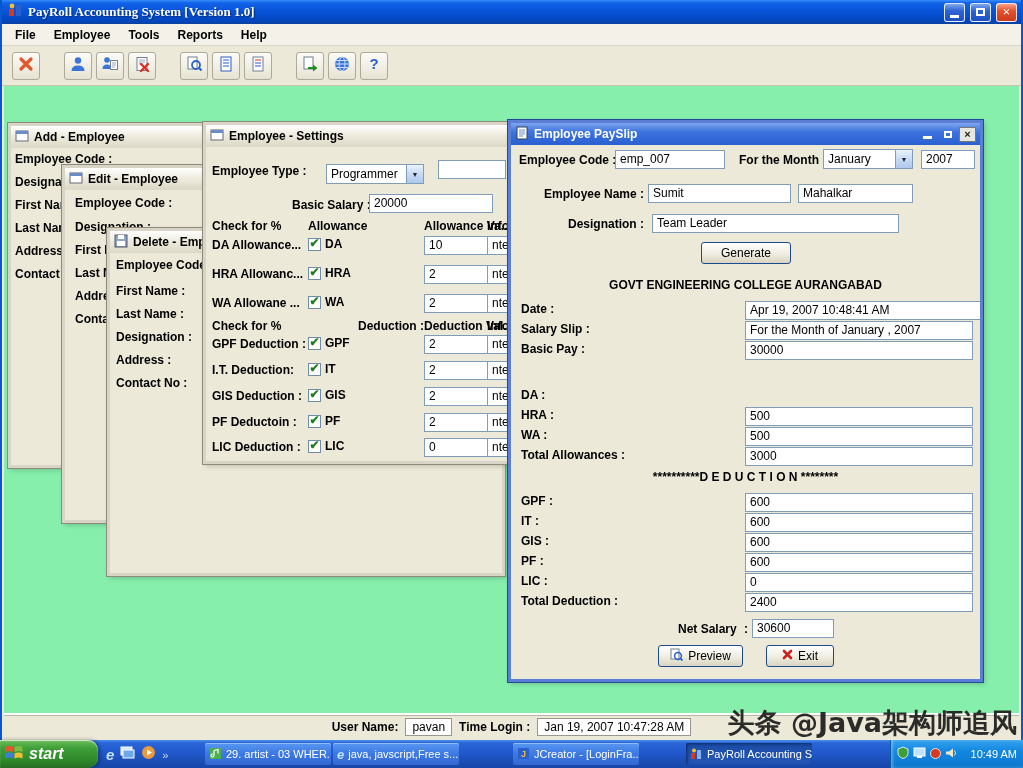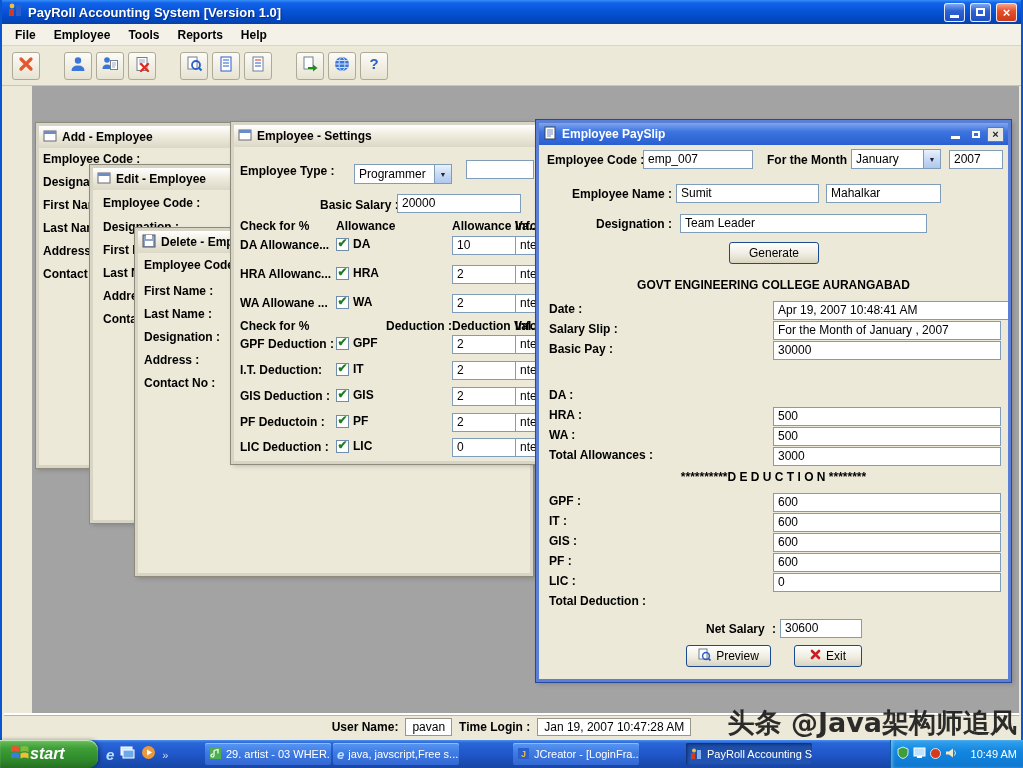--- a/index.html
+++ b/index.html
@@ -4,42 +4,42 @@
 <style>
   * { box-sizing: border-box; margin:0; padding:0; }
   body { margin:0; background:#000; }
   #screen { position:relative; width:1023px; height:768px; overflow:hidden;
             font-family:"Liberation Sans", sans-serif; background:#ECE9D8; }
 
   
   .app { position:absolute; left:0; top:0; width:1023px; height:740px;
          background:#ECE9D8; border-left:2px solid #0A56D0; border-right:2px solid #0A56D0; }
   .app-titlebar { height:24px; display:flex; align-items:center; gap:5px; padding:0 4px 0 5px;
-    background:linear-gradient(180deg,#388EF8 0%,#1263E8 12%,#0754D9 45%,#0346BE 85%,#0B419F 100%); }
+    background:linear-gradient(180deg,#388EF8 0%,#1263E8 12%,#0754D9 45%,#0346BE 85%,#0B419F 100%);font-family:Liberation Serif, serif; }
   .app-title { flex:1; color:#fff; font-weight:bold; font-size:13px; white-space:nowrap; overflow:hidden;
                text-shadow:1px 1px 1px rgba(0,20,80,.6); }
   .winbtn { width:21px; height:19px; border-radius:3px; border:1px solid rgba(255,255,255,.85);
             display:flex; align-items:center; justify-content:center; color:#fff; font-size:13px; font-weight:bold; }
   .winbtn.min, .winbtn.max { background:linear-gradient(180deg,#7FA8F0,#2E63D4 40%,#1E4FC0); }
   .winbtn.close { background:linear-gradient(180deg,#F8A38A,#E8502B 40%,#C93C1C); }
   .glyph-min { display:inline-block; width:9px; height:3px; background:#fff; margin-top:8px; }
   .glyph-max { display:inline-block; width:9px; height:8px; border:2px solid #fff; }
 
   .menubar { height:22px; background:#F4F2E8; border-bottom:1px solid #D9D6C8;
              display:flex; align-items:center; padding-left:4px; }
   .menu-item { font-size:12px; font-weight:bold; color:#000; padding:3px 9px; }
 
   .toolbar { height:40px; background:#ECE9D8; border-bottom:1px solid #C9C5B5;
              display:flex; align-items:center; padding-left:10px; }
   .tb-group { display:flex; gap:4px; margin-right:24px; }
   .tb-btn { width:28px; height:28px; border:1px solid #AEAA99; border-radius:3px;
             background:linear-gradient(180deg,#FCFBF6,#E7E3D3); display:flex; align-items:center; justify-content:center; }
 
   .desktop { position:absolute; left:2px; right:2px; top:86px; bottom:27px;
-             background:#a3a3a3; overflow:hidden;margin-left:28px; }
+             background:#86efac; overflow:hidden; }
 
   .statusbar { position:absolute; left:2px; right:2px; bottom:0; height:27px; background:#ECE9D8;
                box-shadow: inset 0 2px 0 #fff, inset 0 3px 0 #B9B5A6;
                display:flex; align-items:center; justify-content:center; gap:7px; font-size:12px; }
   .sb-label { font-weight:bold; }
   .sb-field { background:#fff; border:1px solid #9A978A; padding:1px 6px; white-space:nowrap; }
 
   
   .jframe { position:absolute; background:#ECE9D8; border:3px solid #D9D5C6;
             outline:1px solid #8E8B7C; box-shadow:2px 2px 5px rgba(0,0,0,.2); }
@@ -72,21 +72,21 @@
 
   
   .watermark { position:absolute; right:6px; top:705px; z-index:50; font-size:27px; font-weight:bold;
                color:rgba(22,22,22,.9); white-space:nowrap; font-family:"DejaVu Sans", sans-serif;margin-left:8px; }
 
   
   .taskbar { position:absolute; left:0; right:0; bottom:0; height:28px; z-index:60;
              background:linear-gradient(180deg,#4A90EE 0%,#2A66D8 10%,#2158CC 45%,#1747A8 95%); }
   .start-btn { position:absolute; left:0; top:0; width:98px; height:28px; border-radius:0 10px 10px 0;
                background:linear-gradient(180deg,#6CBF5E 0%,#3E9E37 30%,#2F8A2B 70%,#256F23 100%);
-               display:flex; align-items:center; padding-left:10px; color:#fff; font-weight:bold;
+               display:flex; align-items:center; gap:5px; padding-left:4px; color:#fff; font-weight:bold;
                font-style:italic; font-size:16px; box-shadow:inset 0 1px 1px #CFE9C4, 2px 0 4px rgba(0,0,0,.35); }
   .quick { position:absolute; left:106px; top:5px; display:flex; gap:6px; align-items:center; }
   .ql-ie { color:#BFE2FF; font-size:15px; font-weight:bold; font-style:italic; line-height:1; }
   .ql-chevron { color:#CBDFFB; font-size:11px; }
   .task-btn { position:absolute; top:3px; height:22px; width:126px; border-radius:2px; color:#fff; font-size:11px;
               background:linear-gradient(180deg,#5A97F2,#3D7BE4 45%,#3467D1);
               box-shadow:inset 0 1px 0 #8FBCF7; display:flex; align-items:center; gap:4px; padding:0 4px;
               white-space:nowrap; overflow:hidden; }
   .task-btn.active { background:linear-gradient(180deg,#1C4CA5,#2355B5); box-shadow:inset 1px 1px 3px #0B2A66; }
   .tray { position:absolute; right:0; top:0; height:28px; width:133px; border-left:1px solid #0A5CA8;
@@ -431,20 +431,21 @@
           <div class="tf" style="left:234px; top:348px; width:228px">600</div>
           <div class="lbl" style="left:10px; top:369px">IT :</div>
           <div class="tf" style="left:234px; top:368px; width:228px">600</div>
           <div class="lbl" style="left:10px; top:389px">GIS :</div>
           <div class="tf" style="left:234px; top:388px; width:228px">600</div>
           <div class="lbl" style="left:10px; top:409px">PF :</div>
           <div class="tf" style="left:234px; top:408px; width:228px">600</div>
           <div class="lbl" style="left:10px; top:429px">LIC :</div>
           <div class="tf" style="left:234px; top:428px; width:228px">0</div>
           <div class="lbl" style="left:10px; top:449px">Total Deduction :</div>
+          <div class="tf" style="left:234px; top:448px; width:228px">2400</div>
 
           <div class="lbl" style="left:167px; top:477px">Net Salary</div>
           <div class="lbl" style="left:233px; top:477px">:</div>
           <div class="tf" style="left:241px; top:474px; width:82px">30600</div>
 
           <button class="xp-btn" style="left:147px; top:500px; width:85px; height:22px">
             <span><svg width="13" height="13">
                   <rect x="1" y="1" width="8" height="10" fill="#fff" stroke="#708090"></rect>
                   <circle cx="8" cy="8" r="3.4" fill="none" stroke="#2B5FCC" stroke-width="1.5"></circle>
                   <path d="M10.3 10.3 L12.5 12.5" stroke="#2B5FCC" stroke-width="1.8"></path>

